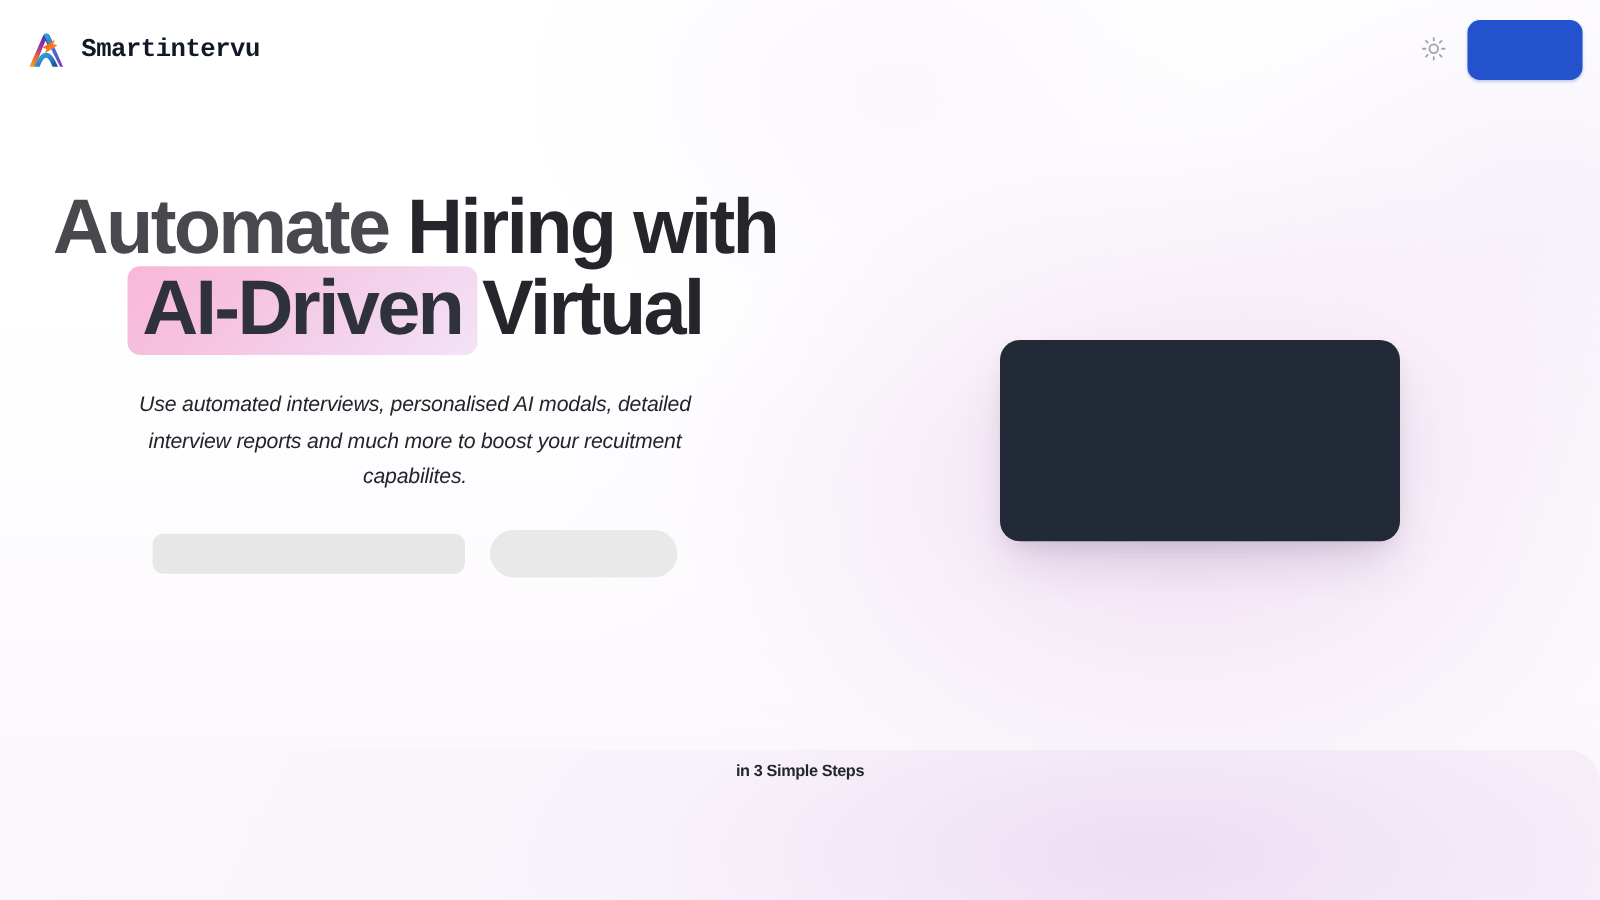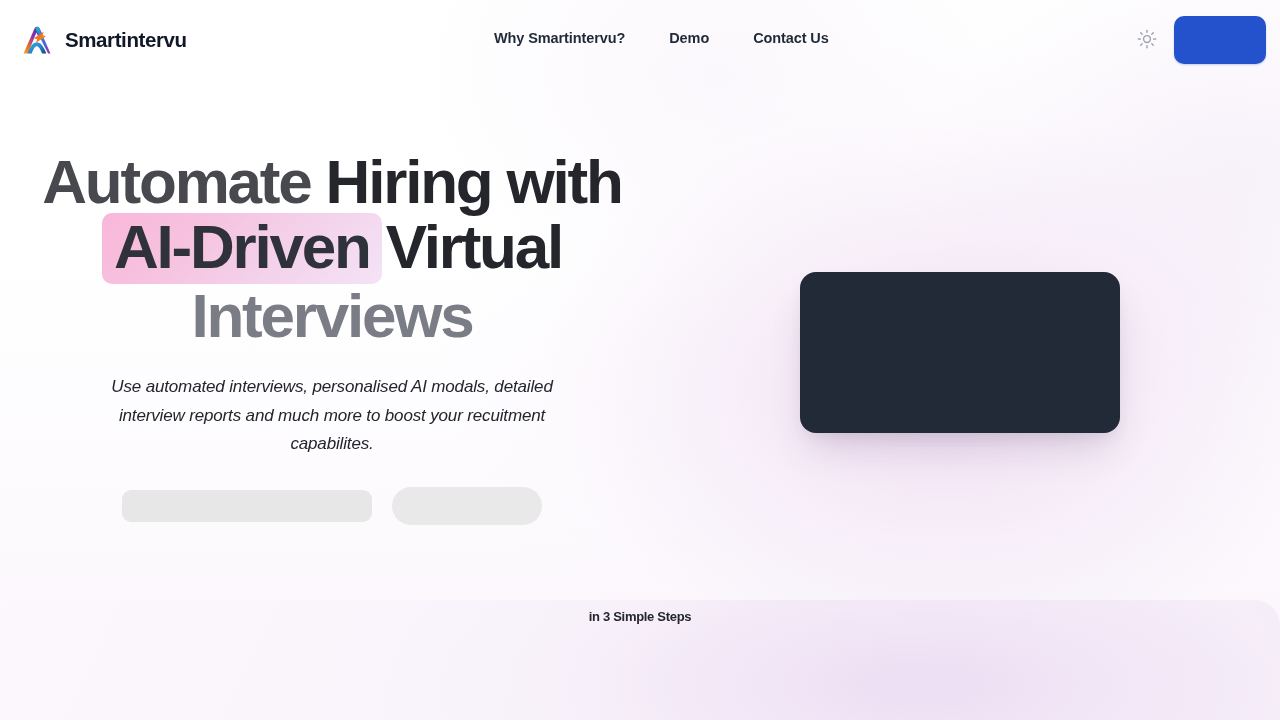--- a/index.html
+++ b/index.html
@@ -49,20 +49,21 @@
     align-items: center;
     z-index: 30;
   }
 
   .brand {
     position: absolute;
     left: 18px;
     display: flex;
     align-items: center;
     gap: 9px;
+    font-family: Liberation Mono, monospace;
   }
   .brand-logo { width: 38px; height: 38px; display: block; }
   .brand-name {
     font-size: 20.5px;
     font-weight: 700;
     color: #111827;
     letter-spacing: -0.4px;
     white-space: nowrap;
   }
 
@@ -266,25 +267,20 @@
           </defs>
           <path d="M7 41 L21 9 a3.6 3.6 0 0 1 6.2 0 L30 15 l-4.6 4.2 -2.2-4.6 -10.6 26.4 z" fill="url(#gA)"></path>
           <path d="M41 41 L27.2 9.6 a3.4 3.4 0 0 0-5.6-.8 l16.4 32.2 z" fill="url(#gB)" opacity="0.95"></path>
           <path d="M12 41 c3.6-9.5 7.2-14.2 11.8-14.2 4.7 0 8.3 4.7 12 14.2 l-5.4 0 c-2.6-6.4-4.5-9.2-6.6-9.2 -2.1 0-4 2.8-6.5 9.2 z" fill="url(#gC)"></path>
           <path d="M20.2 21.8 l12.4-8.2 -1.6 4.4 4.4 1.2 -12.6 8.2 1.5-4.3 z" fill="url(#gD)"></path>
         </svg>
       </span>
       <span class="brand-name">Smartintervu</span>
     </a>
 
-    <nav class="nav-links">
-      <a class="nav-link">Why Smartintervu?</a>
-      <a class="nav-link">Demo</a>
-      <a class="nav-link">Contact Us</a>
-    </nav>
 
     <div class="nav-right">
       <button class="theme-toggle">
         <span>
           <svg width="20" height="20" viewBox="0 0 24 24" fill="none" stroke="#9ca3af" stroke-width="1.7" stroke-linecap="round">
             <circle cx="12" cy="12" r="4.1"></circle>
             <line x1="12" y1="1.6" x2="12" y2="4"></line>
             <line x1="12" y1="20" x2="12" y2="22.4"></line>
             <line x1="1.6" y1="12" x2="4" y2="12"></line>
             <line x1="20" y1="12" x2="22.4" y2="12"></line>
@@ -299,21 +295,20 @@
     </div>
   </header>
 
   <section class="hero">
 
     <div class="hero-left">
 
       <h1 class="headline">
         <span class="hl-line"><span class="hl-automate">Automate </span><span class="hl-rest">Hiring with</span></span>
         <span class="hl-line"><span class="hl-highlight">AI-Driven</span><span class="hl-rest">Virtual</span></span>
-        <span class="hl-line hl-interviews">Interviews</span>
       </h1>
 
       <p class="subhead">Use automated interviews, personalised AI modals, detailed interview reports and much more to boost your recuitment capabilites.</p>
 
       <div class="hero-actions">
         <button class="skeleton-btn-primary"></button>
         <button class="skeleton-btn-secondary"></button>
       </div>
     </div>
 

